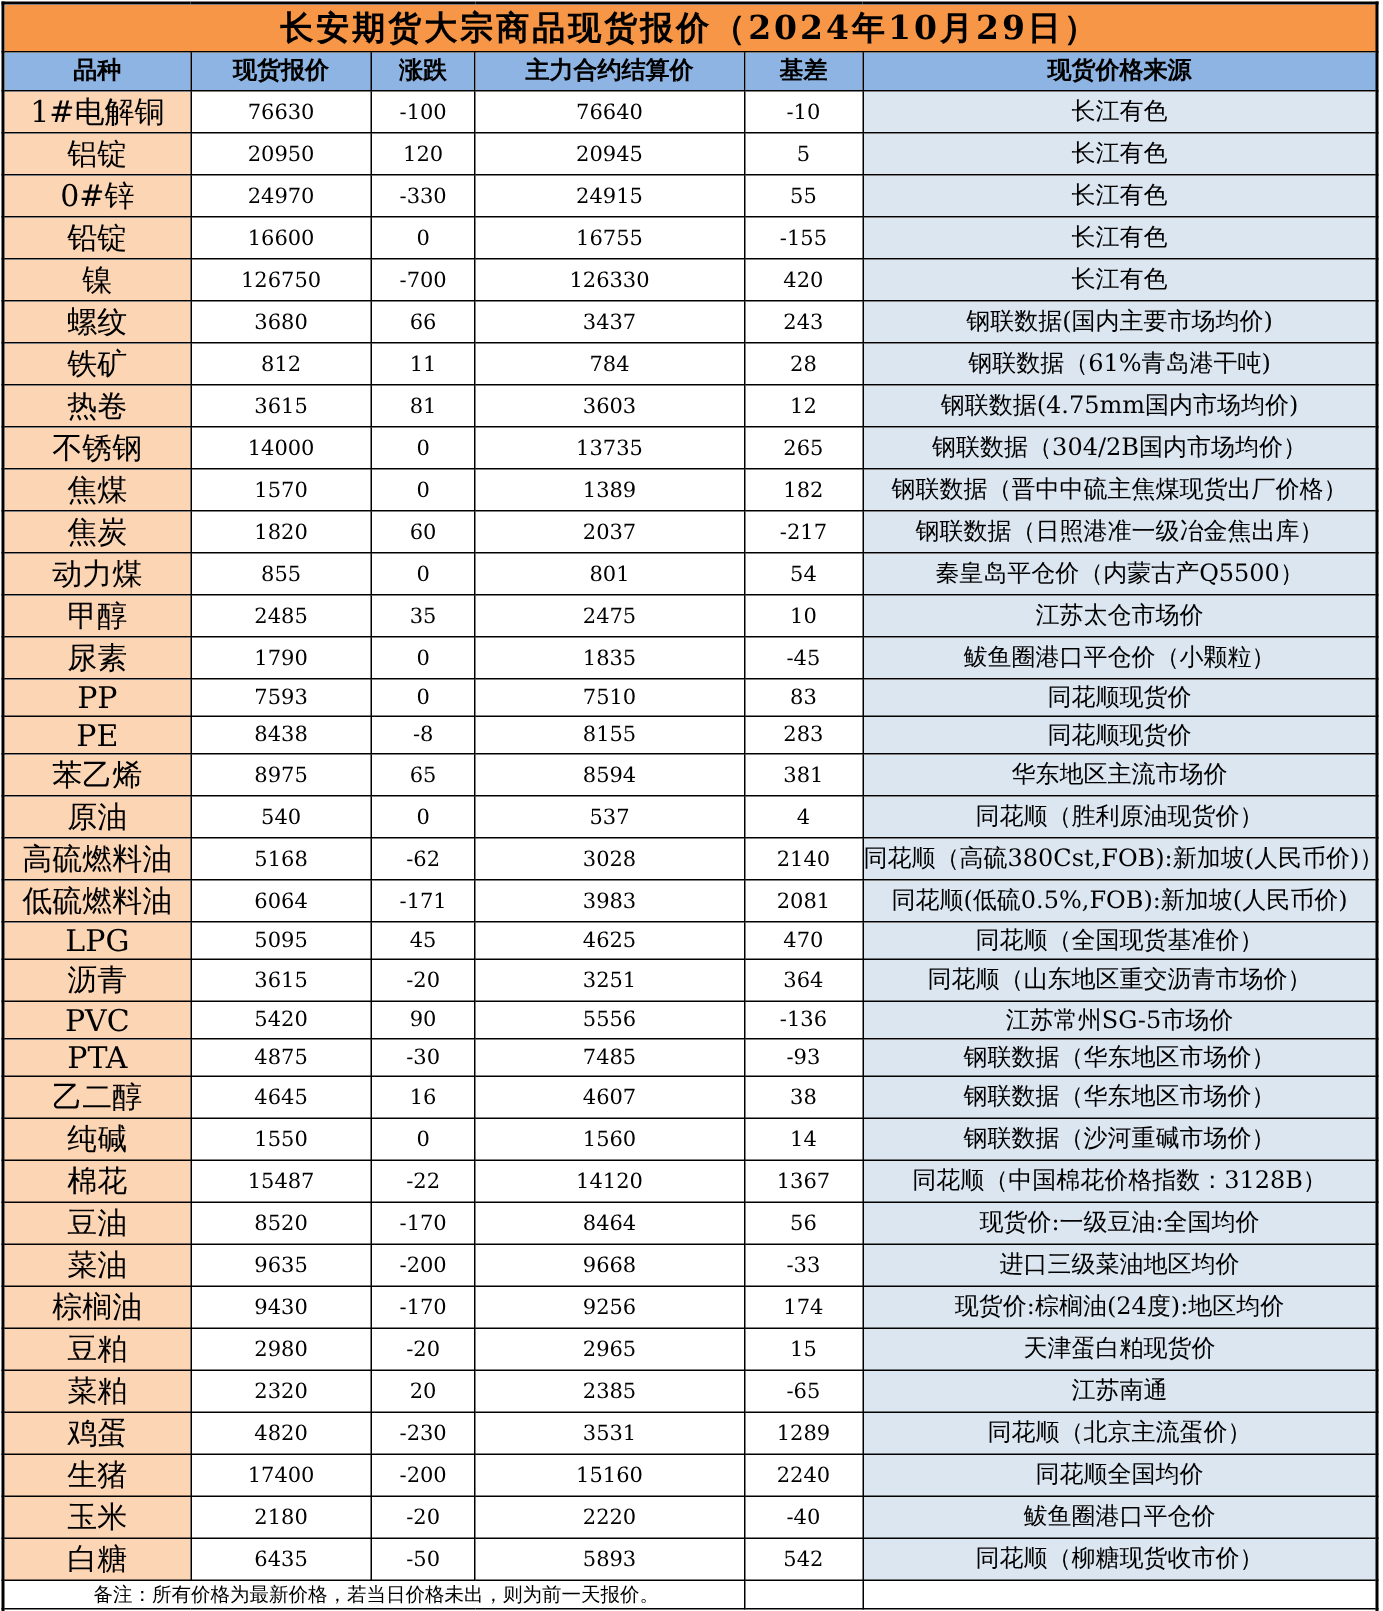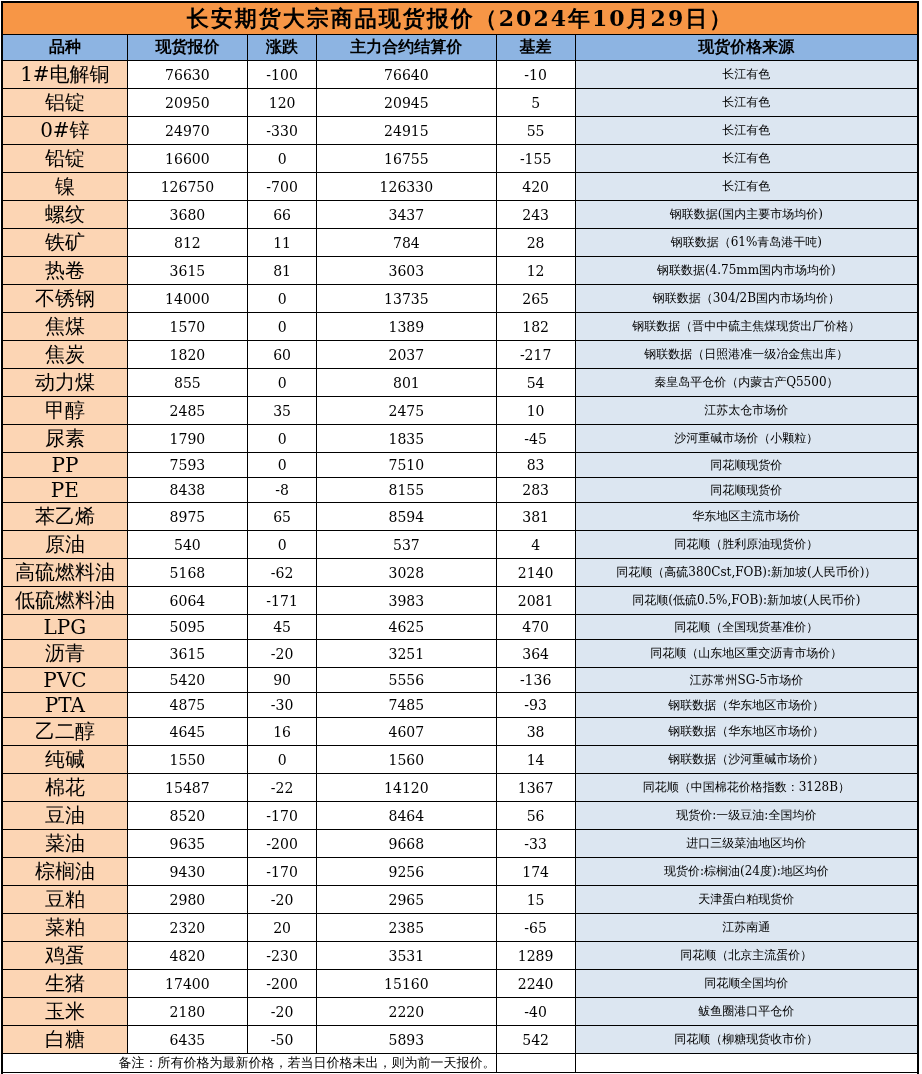--- a/index.html
+++ b/index.html
@@ -48,26 +48,26 @@
   td.cell-name{
     background:var(--name-bg);
     font-size:20px;
   }
   td.cell-num{
     background:#ffffff;
     font-size:14px;
   }
   td.cell-source{
     background:var(--source-bg);
-    font-size:12px;
+    font-size:16px;
   }
   tr.note-row td{
     height:17px;
     font-size:13px;
-    text-align:right;
+    text-align:center;
     padding-left:3px;
     background:#ffffff;
   }
   tr.disclaimer-row td{
     height:19px;
     font-size:13px;
     text-align:left;
     padding-left:18px;
     background:#ffffff;
   }
@@ -206,21 +206,21 @@
         <td class="cell-num">2475</td>
         <td class="cell-num">10</td>
         <td class="cell-source">江苏太仓市场价</td>
       </tr>
       <tr>
         <td class="cell-name">尿素</td>
         <td class="cell-num">1790</td>
         <td class="cell-num">0</td>
         <td class="cell-num">1835</td>
         <td class="cell-num">-45</td>
-        <td class="cell-source">沙河重碱市场价（小颗粒）</td>
+        <td class="cell-source">鲅鱼圈港口平仓价（小颗粒）</td>
       </tr>
       <tr>
         <td class="cell-name">PP</td>
         <td class="cell-num">7593</td>
         <td class="cell-num">0</td>
         <td class="cell-num">7510</td>
         <td class="cell-num">83</td>
         <td class="cell-source">同花顺现货价</td>
       </tr>
       <tr>

